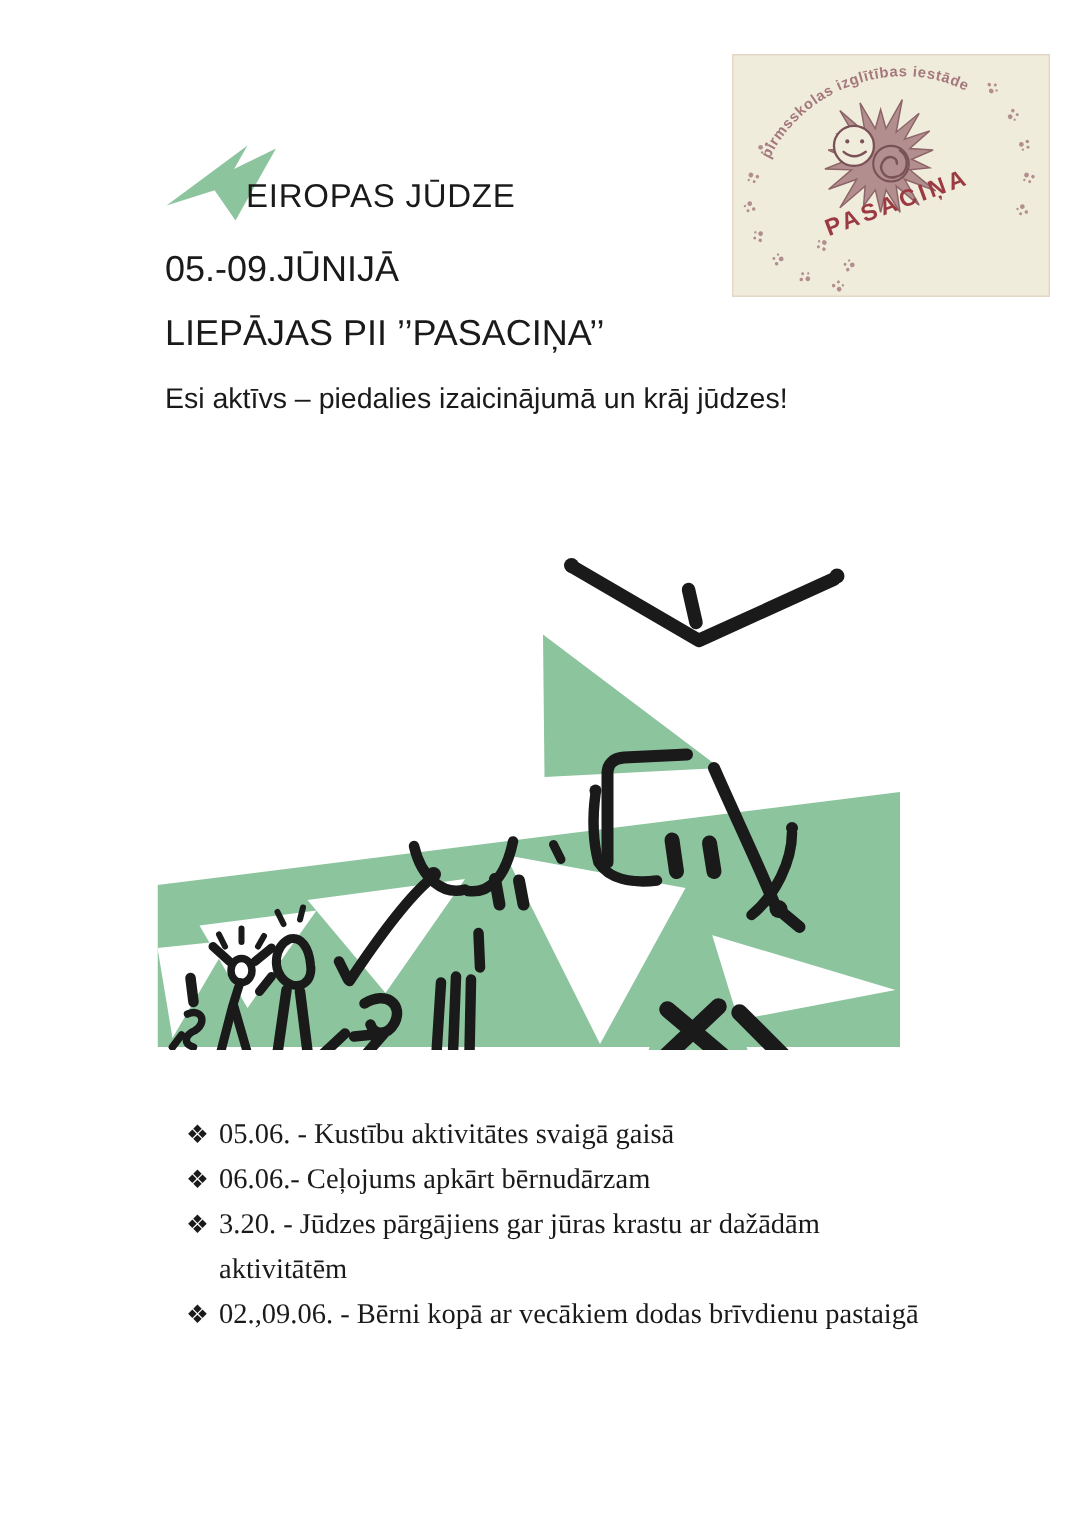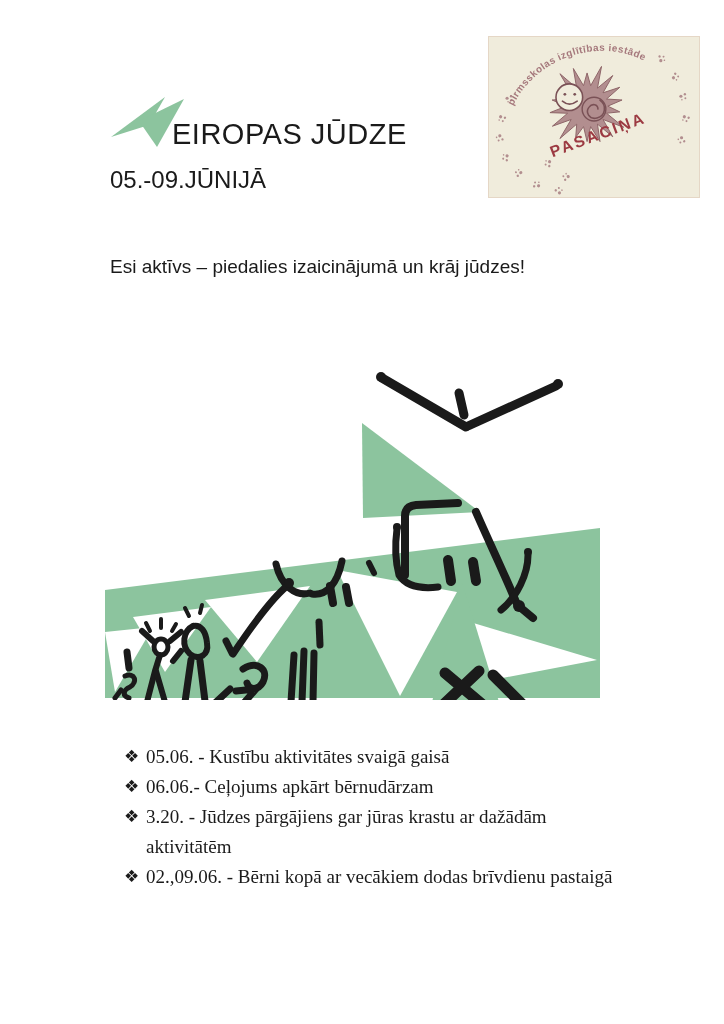--- a/index.html
+++ b/index.html
@@ -1,21 +1,21 @@
 <!DOCTYPE html>
 <html style="--green: #8cc49e; --ink: #1a1a1a; --logo-bg: #f0ecdc; --logo-rose: #b28e8f; --logo-red: #9c3a42;"><head>
 <meta charset="utf-8">
 <style>
   html,body{margin:0;padding:0;background:#fff;}
   .page{
     position:relative;width:724px;height:1024px;background:#fff;overflow:hidden;
     font-family:"Liberation Sans","DejaVu Sans",sans-serif;color:var(--ink,#1a1a1a);
   }
   .abs{position:absolute;}
-  .page-title{left:172px;top:118px;font-size:29px;letter-spacing:.5px;text-align:center;}
+  .page-title{left:164px;top:118px;font-size:22px;letter-spacing:.5px;text-align:center;}
   .event-dates{left:110px;top:166px;font-size:24px;text-align:center;}
   .org-name{left:110px;top:209px;font-size:24px;}
   .tagline{left:110px;top:256px;font-size:19px;}
   .conversion-note{left:110px;top:292px;font-size:19px;}
   .brand-icon{left:108px;top:94px;width:85px;height:55px;}
   .hero{left:105px;top:360px;width:495px;height:340px;}
   .logo-box{left:488px;top:36px;width:212px;height:162px;background:var(--logo-bg,#f0ecdc);border:1px solid #e5d7c6;box-sizing:border-box;}
   .schedule{left:124px;top:742px;width:505px;font-size:19px;line-height:30px;list-style:none;margin:0;padding:0;}
   .schedule li{display:flex;align-items:flex-start;}
   .schedule .marker{width:22px;flex:0 0 22px;font-size:17px;line-height:30px;}
@@ -40,20 +40,21 @@
 
 <div class="page">
 
   <svg class="abs brand-icon" viewBox="0 0 85 55">
     <polygon class="fill-green" points="3,43 57,3 41,31"></polygon>
     <polygon class="fill-green" points="31,27 76,5 49,53"></polygon>
   </svg>
 
   <div class="abs page-title">EIROPAS JŪDZE</div>
   <div class="abs event-dates">05.-09.JŪNIJĀ</div>
+  <div class="abs org-name">LIEPĀJAS PII ’’PASACIŅA’’</div>
   <div class="abs tagline">Esi aktīvs – piedalies izaicinājumā un krāj jūdzes!</div>
 
   <div class="abs logo-box">
     <svg viewBox="0 0 212 162" width="210" height="160">
       <defs>
         <path id="arcPath" d="M 24,70 C 48,18 122,-6 172,34"></path>
         <path id="namePath" d="M 64,122 Q 116,102 172,82"></path>
       </defs>
       <g id="logo-footprints">
           <g transform="translate(20,62) rotate(0)" fill="var(--logo-rose,#b28e8f)">

